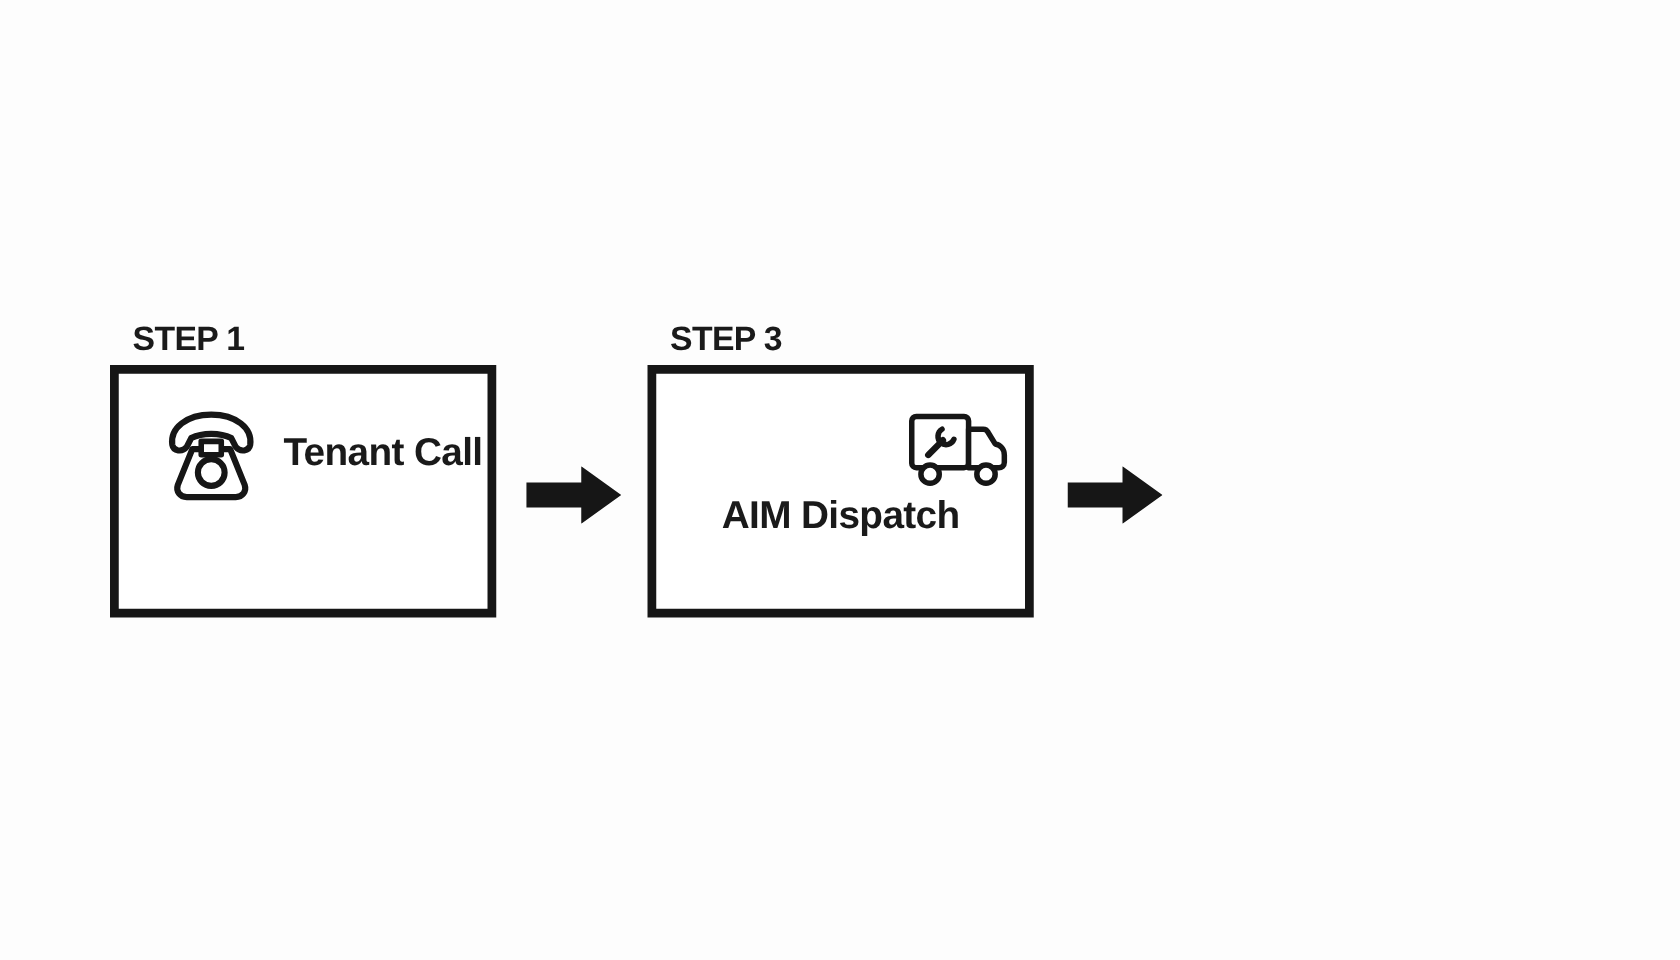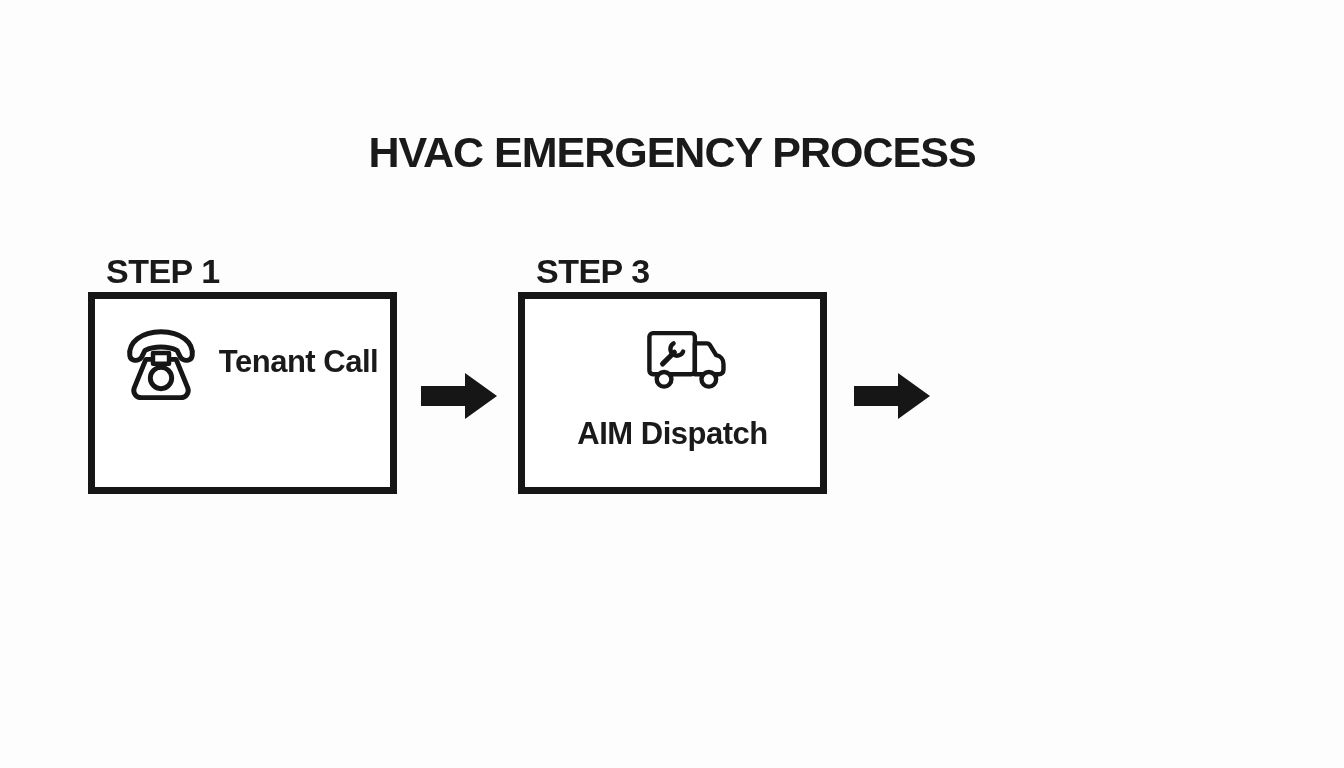--- a/index.html
+++ b/index.html
@@ -31,34 +31,34 @@
   .step {
     position: absolute;
     top: 256px;
     width: 309px;
   }
   .step.s1 { left: 88px; }
   .step.s2 { left: 518px; }
   .step.s3 { left: 952px; }
   .step-label {
     margin: 0 0 6px 18px;
-    font-size: 34px;
+    font-size: 27px;
     font-weight: bold;
     letter-spacing: -0.5px;
     line-height: 30px;
   }
   .step-box {
     box-sizing: border-box;
     width: 309px;
     height: 202px;
     border: 7px solid #161616;
     background: #ffffff;
     display: flex;
     flex-direction: column;
-    align-items: center;
+    align-items: flex-end;
   }
   .s1 .step-box { padding: 22px 4px 0 13px; }
   .s2 .step-box { padding: 29px 0 0 0; }
   .s3 .step-box { padding: 29px 0 0 0; }
   .icon-text-row {
     display: flex;
     flex-direction: row;
     align-items: center;
     gap: 13px;
   }
@@ -69,21 +69,21 @@
     font-size: 31px;
     font-weight: bold;
     letter-spacing: -0.5px;
     white-space: nowrap;
   }
   .s2 .step-name, .s3 .step-name {
     display: block;
     width: 100%;
     text-align: center;
   }
-  .s2 .step-name { margin-top: 22px; }
+  .s2 .step-name { }
   .s3 .step-name { margin-top: 16px; }
   .arrow {
     position: absolute;
     top: 373px;
     width: 76px;
     height: 46px;
   }
   .arrow.a1 { left: 421px; }
   .arrow.a2 { left: 854px; }
   .stroke {
@@ -97,21 +97,20 @@
     stroke: #161616;
     stroke-linejoin: round;
     stroke-linecap: round;
   }
 </style>
 </head>
 <body>
 
 <div class="canvas">
 
-  <h1 class="title">HVAC EMERGENCY PROCESS</h1>
 
   <div class="step s1">
     <div class="step-label">STEP 1</div>
     <div class="step-box">
       <div class="icon-text-row">
         <svg class="step-icon" width="90" height="82" viewBox="0 0 100 92" aria-hidden="true">
           <path class="stroke" stroke-width="5.5" d="M33 43 L67 43 L80 75 C82 81 78 86 72 86 L28 86 C22 86 18 81 20 75 Z"></path>
           <rect class="stroke" stroke-width="5" x="41" y="36" width="18" height="12"></rect>
           <path class="stroke" stroke-width="5.5" d="M15 39 C13 24 28 12 50 12 C72 12 87 24 85 39 C84 45 76 46 72 41 L68 33 C58 28 42 28 32 33 L28 41 C24 46 16 45 15 39 Z"></path>
           <circle class="stroke" stroke-width="5.5" cx="50" cy="64" r="12"></circle>

